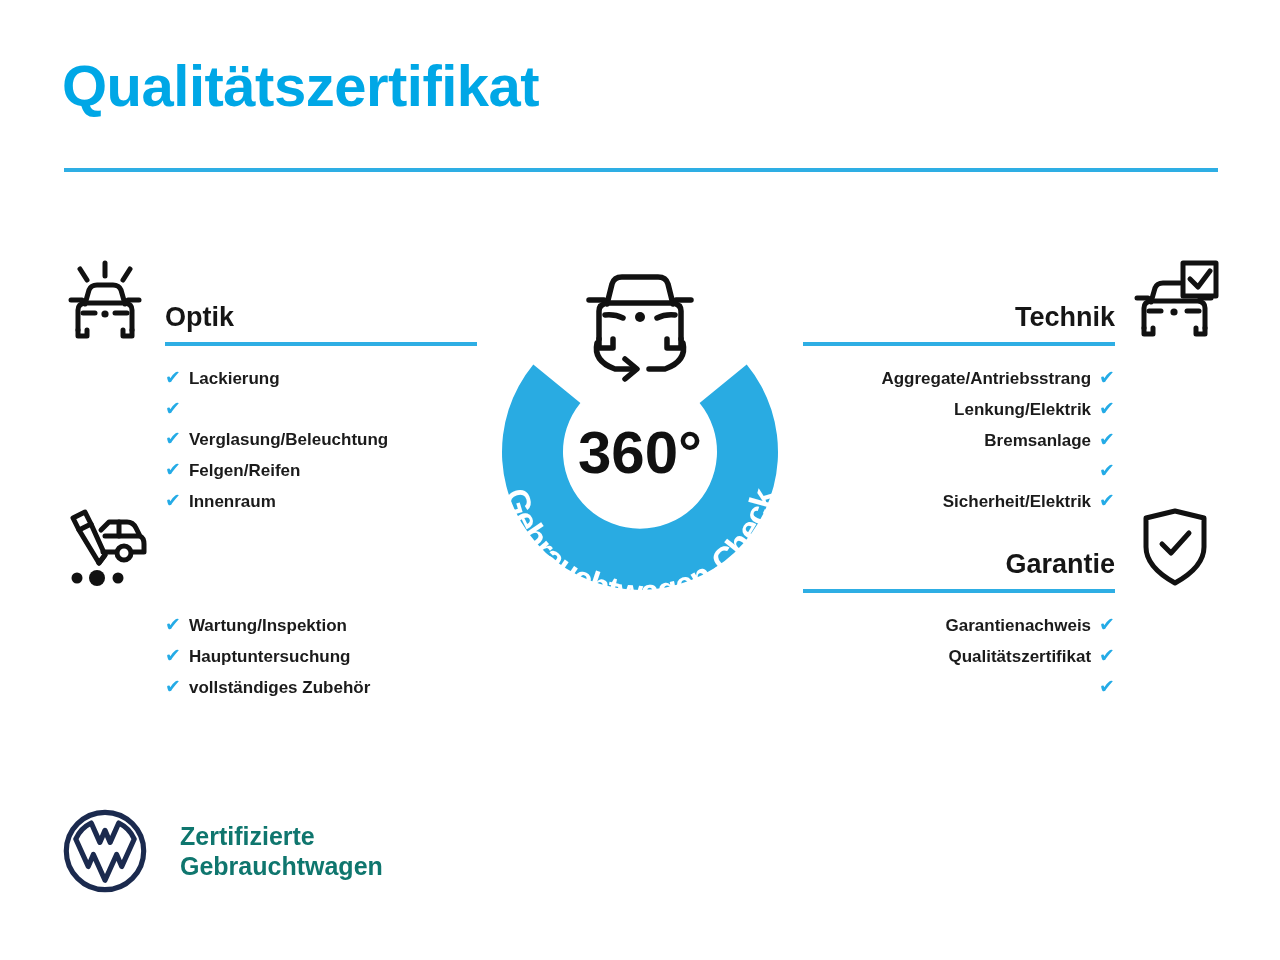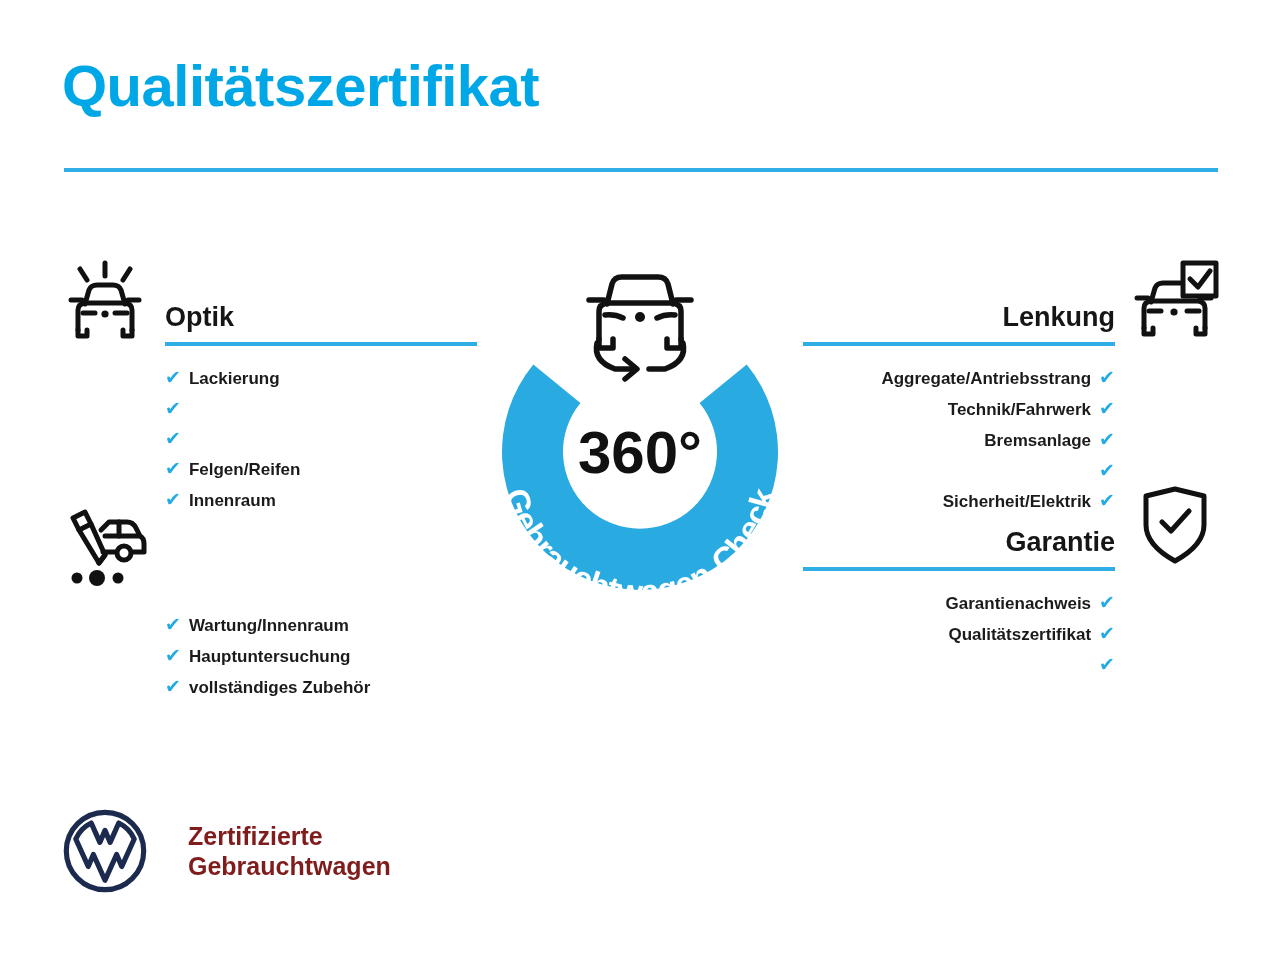--- a/index.html
+++ b/index.html
@@ -48,21 +48,21 @@
   .col {
     position: absolute;
     width: 460px;
   }
   .col-left  { left: 55px; }
   .col-right { left: 765px; }
 
   .sec-optik    { top: 258px; }
   .sec-wartung  { top: 505px; }
   .sec-technik  { top: 258px; }
-  .sec-garantie { top: 483px; }
+  .sec-garantie { top: 505px; }
 
   .sec-head {
     position: relative;
     height: 88px;
   }
 
   .sec-icon {
     position: absolute;
     top: 0;
     width: 96px;
@@ -136,25 +136,25 @@
   
   .footer {
     position: absolute;
     left: 62px;
     top: 808px;
     display: flex;
     align-items: center;
   }
   .vw-logo { width: 86px; height: 86px; flex: none; }
   .footer-text {
-    margin-left: 40px;
+    margin-left: 32px;
     font-size: 25px;
     font-weight: 700;
     line-height: 1.22;
-    color: #7f1d1d;
+    color: #0f766e;
     white-space: pre-line;
   }
 </style>
 </head>
 <body>
 
 <div class="page">
 
   <div class="page-title">Qualitätszertifikat</div>
   <div class="header-rule"></div>
@@ -185,20 +185,21 @@
     <ul class="sec-list">
       <li>
         <span class="check">✔</span>
         <span class="item-label">Lackierung</span>
       </li>
       <li>
         <span class="check">✔</span>
       </li>
       <li>
         <span class="check">✔</span>
+        <span class="item-label">Verglasung/Beleuchtung</span>
       </li>
       <li>
         <span class="check">✔</span>
         <span class="item-label">Felgen/Reifen</span>
       </li>
       <li>
         <span class="check">✔</span>
         <span class="item-label">Innenraum</span>
       </li>
     </ul>
@@ -218,21 +219,21 @@
           <circle cx="63" cy="45" r="7"></circle>
           <circle cx="16" cy="70" r="5.5" fill="#111" stroke="none"></circle>
           <circle cx="36" cy="70" r="8" fill="#111" stroke="none"></circle>
           <circle cx="57" cy="70" r="5.5" fill="#111" stroke="none"></circle>
         </svg>
       </div>
     </div>
     <ul class="sec-list">
       <li>
         <span class="check">✔</span>
-        <span class="item-label">Wartung/Innenraum</span>
+        <span class="item-label">Wartung/Inspektion</span>
       </li>
       <li>
         <span class="check">✔</span>
         <span class="item-label">Hauptuntersuchung</span>
       </li>
       <li>
         <span class="check">✔</span>
         <span class="item-label">vollständiges Zubehör</span>
       </li>
     </ul>
@@ -249,31 +250,31 @@
           <line x1="18" y1="51" x2="30" y2="51"></line>
           <line x1="56" y1="51" x2="68" y2="51"></line>
           <path d="M13 68 L13 74 L22 74 L22 68"></path>
           <path d="M74 68 L74 74 L65 74 L65 68"></path>
           <circle cx="43" cy="52" r="3.6" fill="#111" stroke="none"></circle>
           <rect x="52" y="3" width="33" height="33" fill="#fff"></rect>
           <path d="M59 19 L67 27 L79 11"></path>
         </svg>
       </div>
       <div class="sec-titlewrap">
-        <div class="sec-title">Lenkung</div>
+        <div class="sec-title">Technik</div>
         <div class="sec-underline"></div>
       </div>
     </div>
     <ul class="sec-list">
       <li>
         <span class="item-label">Aggregate/Antriebsstrang</span>
         <span class="check">✔</span>
       </li>
       <li>
-        <span class="item-label">Technik/Fahrwerk</span>
+        <span class="item-label">Lenkung/Elektrik</span>
         <span class="check">✔</span>
       </li>
       <li>
         <span class="item-label">Bremsanlage</span>
         <span class="check">✔</span>
       </li>
       <li>
         <span class="check">✔</span>
       </li>
       <li>

